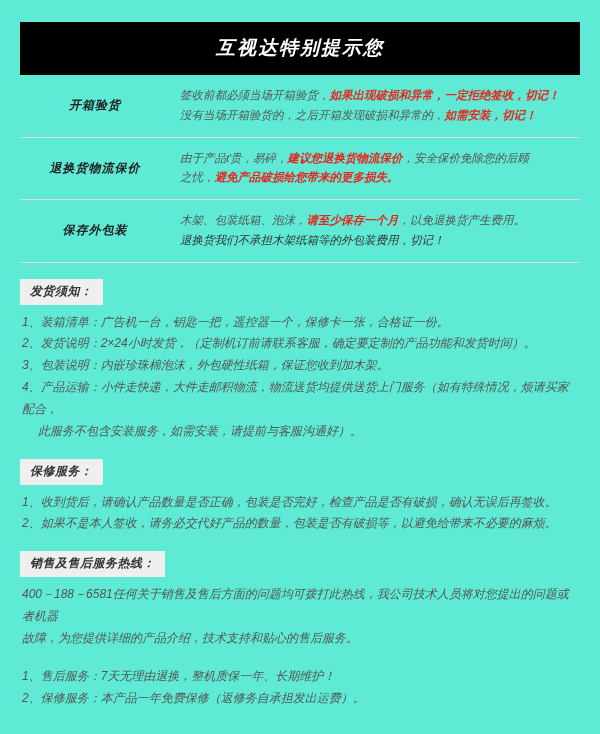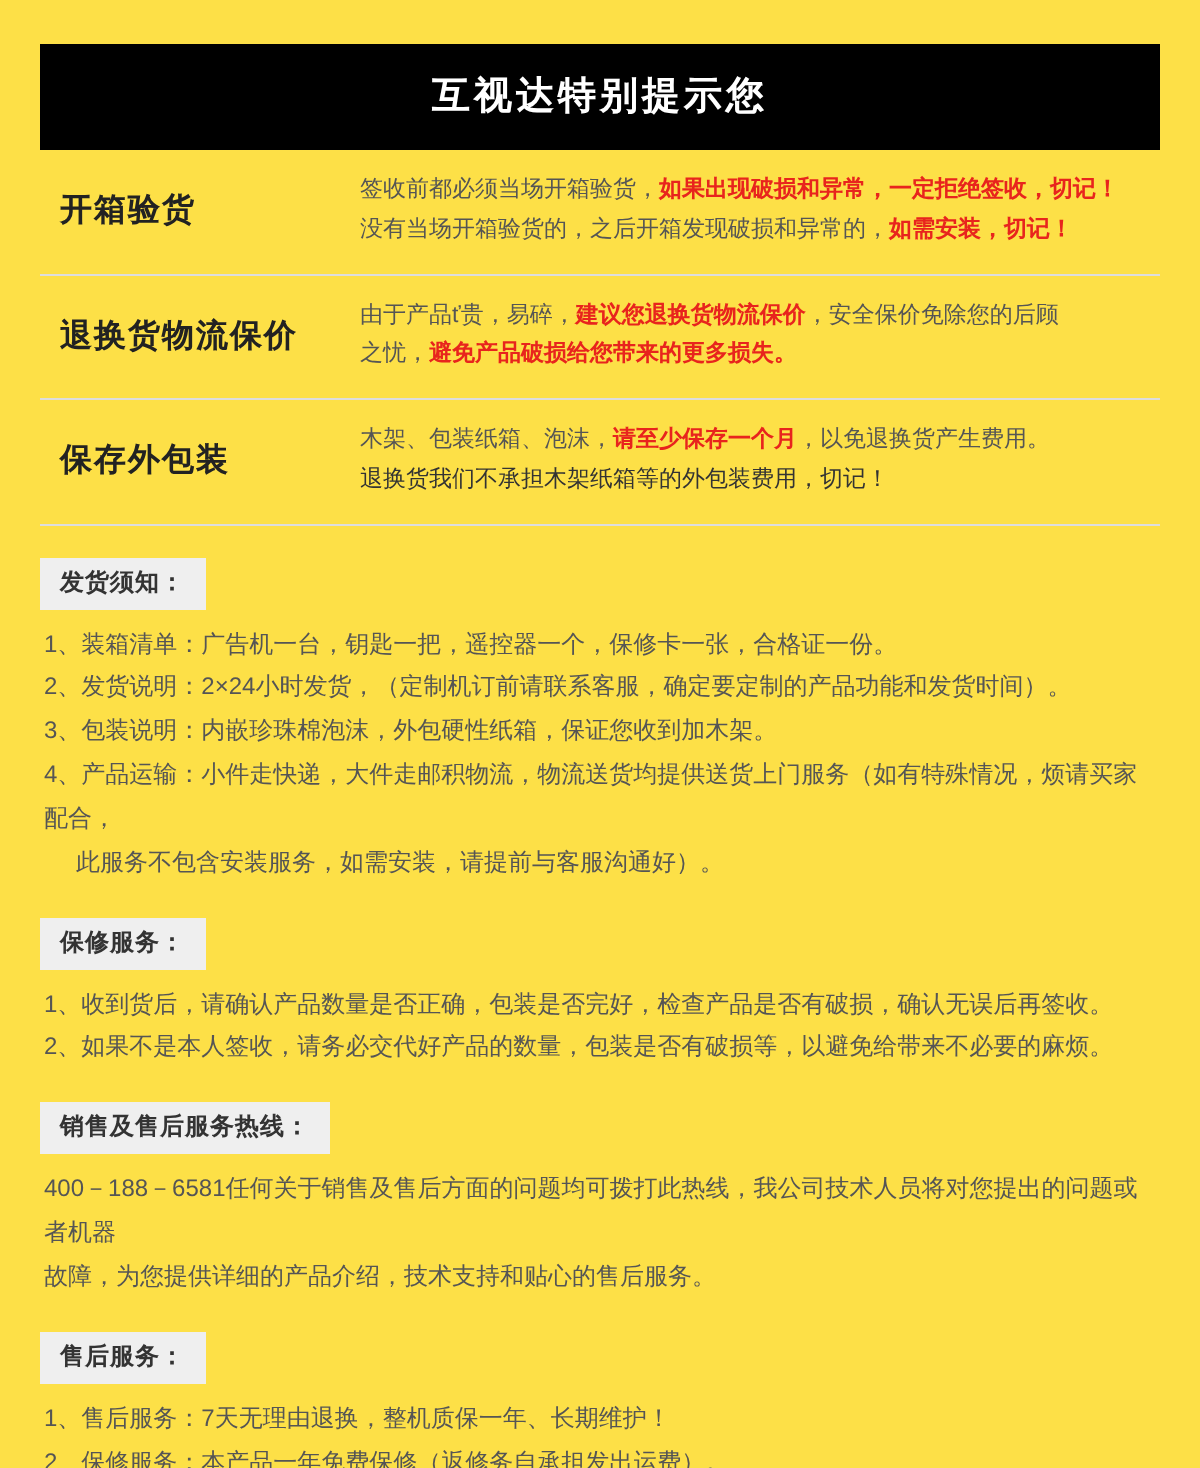--- a/index.html
+++ b/index.html
@@ -9,21 +9,22 @@
     height: 734px;
     background: #ffffff;
     font-family: "Liberation Sans", sans-serif;
     color: #333333;
     overflow: hidden;
   }
   .page {
     width: 600px;
     height: 734px;
     padding: 22px 20px 10px 20px;
-    background: #fde047;
+    background: #5eead4;
+    font-style: italic;
   }
 
   
   .notice-banner {
     background: #000000;
     color: #ffffff;
     text-align: center;
     font-size: 19px;
     font-weight: bold;
     letter-spacing: 2px;
@@ -36,23 +37,24 @@
     table-layout: fixed;
   }
   .notice-table td {
     border-bottom: 1px solid #dddddd;
     vertical-align: middle;
     padding: 11px 10px 11px 10px;
   }
   .notice-table tr:last-child td { border-bottom: 1px solid #dddddd; }
   .nt-label {
     width: 150px;
-    font-size: 16px;
+    font-size: 12px;
     font-weight: bold;
     color: #222222;
+    text-align: center;
     letter-spacing: 1px;
   }
   .nt-body {
     font-size: 11.5px;
     line-height: 1.72;
     color: #555555;
   }
   .nt-body .hl { color: #e8241d; font-weight: bold; }
   .nt-body .blk { color: #333333; }
 
@@ -133,20 +135,19 @@
 
   <div class="section">
     <div class="sec-title">销售及售后服务热线：</div>
     <div class="sec-body">
       <div class="sec-line hotline-num">400－188－6581任何关于销售及售后方面的问题均可拨打此热线，我公司技术人员将对您提出的问题或者机器</div>
       <div class="sec-line">故障，为您提供详细的产品介绍，技术支持和贴心的售后服务。</div>
     </div>
   </div>
 
   <div class="section">
-    <div class="sec-title">售后服务：</div>
     <div class="sec-body">
       <div class="sec-line">1、售后服务：7天无理由退换，整机质保一年、长期维护！</div>
       <div class="sec-line">2、保修服务：本产品一年免费保修（返修务自承担发出运费）。</div>
     </div>
   </div>
 
 </div>
 
 </body></html>

